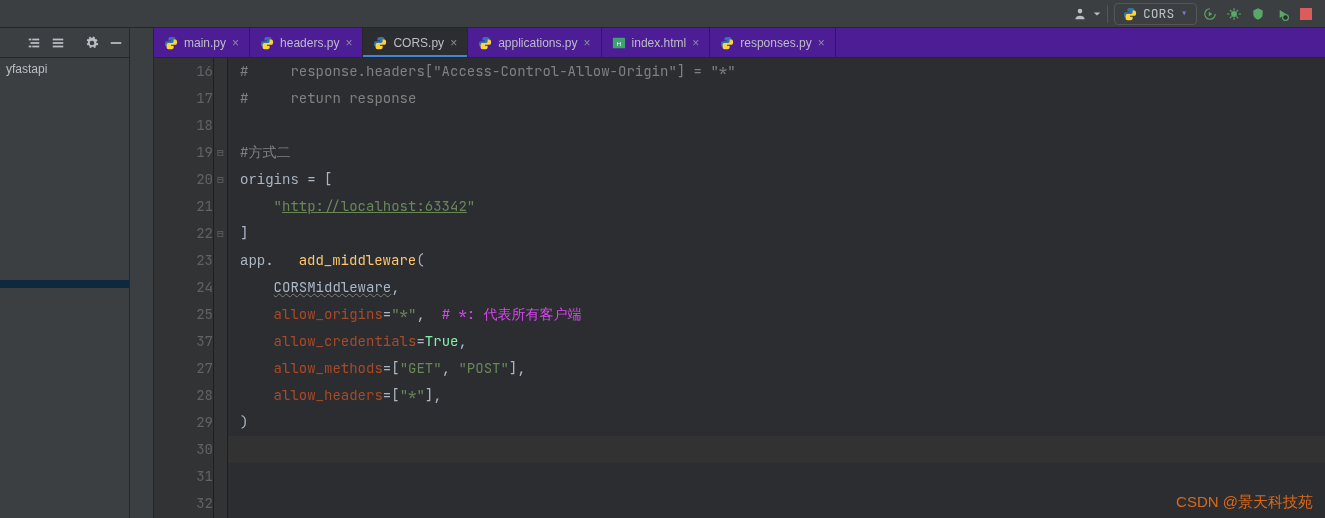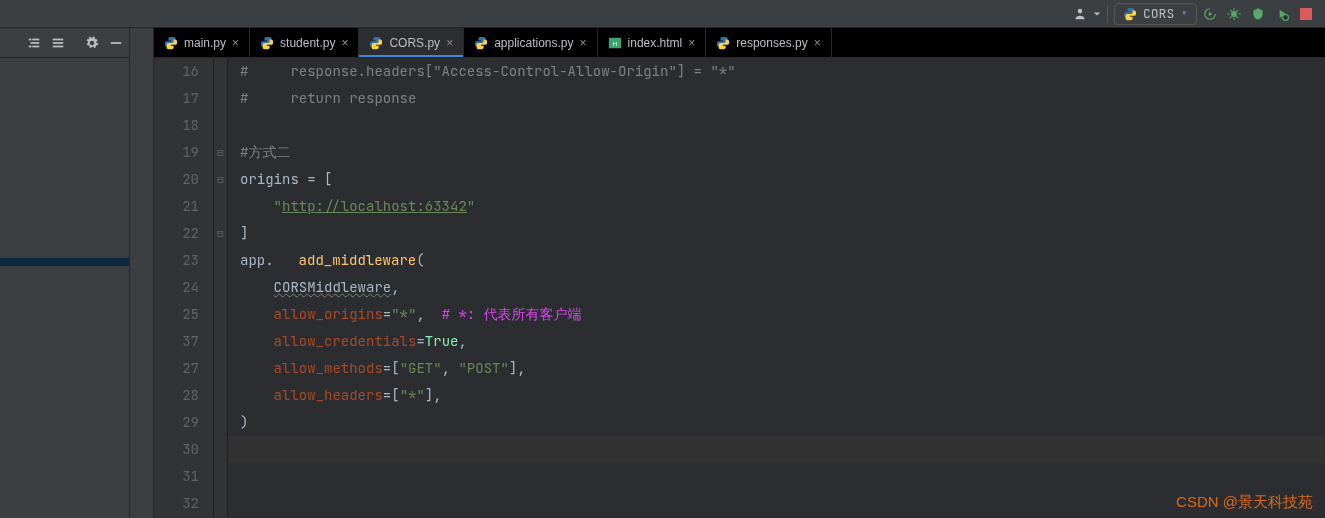--- a/index.html
+++ b/index.html
@@ -57,21 +57,21 @@
   }
   .proj-header {
     height:30px; display:flex; align-items:center; justify-content:flex-end;
     gap:10px; padding:0 6px; border-bottom:1px solid #272727;
   }
   .proj-item { padding:4px 6px; cursor:pointer; white-space:nowrap; overflow:hidden; }
   .proj-item.selected { background:#0d293e; color:#ffffff; }
   
   .editor-side { flex:1; display:flex; flex-direction:column; background:#2b2d30; }
   .tab-bar {
-    height:30px; background:#000000; display:flex; align-items:stretch;
+    height:30px; background:#4c1d95; display:flex; align-items:stretch;
     border-bottom:1px solid #272727;
   }
   .tab {
     display:flex; align-items:center; gap:6px;
     padding:0 10px; border-right:1px solid #272727;
     font-family:"Segoe UI",sans-serif; font-size:12px; color:#bcbec4;
     cursor:pointer;
     position:relative;
   }
   .tab.active { background:#2b2d30; }
@@ -80,35 +80,35 @@
   }
   .tab .close { color:#8a8f95; cursor:pointer; }
   .py-icon { width:14px; height:14px; }
 
   
   .editor {
     flex:1; display:flex; background:#2b2d30; font-family:"JetBrains Mono","Consolas",monospace;
     font-size: 14px; line-height: 27px; position:relative;
   }
   .line-gutter {
-    width:60px; text-align:right; padding-right:14px;
+    width:60px; text-align:right; 
     color:#606366; background:#313335; user-select:none;
     border-right:1px solid #1e1f22;
   }
   .fold-gutter {
     width:14px; background:#313335; color:#606366;
     border-right:1px solid #1e1f22;
     font-size:11px; text-align:center;
   }
   .code-area { flex:1; white-space:pre; overflow:hidden; }
   .line { height:27px; padding-left:12px; }
   .line.current { background:#323232; }
   .gline { height:27px; }
   .tok-comment { color:#808080; }
-  .tok-ident { color:#a9b7c6; }
+  .tok-ident { color:#a9b7c6;font-family:Liberation Mono, monospace; }
   .tok-func { color:#ffc66d;margin-left:25px; }
   .tok-kwarg { color:#aa4926; }
   .tok-class { color:#a9b7c6; text-decoration-color:#808080;}
   .tok-string { color:#6a8759; }
   .tok-link { color:#6a8759; text-decoration:underline; }
   .tok-op { color:#a9b7c6; }
   .tok-bool { color:#86efac; }
   .tok-comment-zh { color:#d946ef; }
   .underline-wavy { text-decoration: underline wavy #808080 1px; }
 
@@ -195,20 +195,23 @@
         <svg width="14" height="14" viewBox="0 0 24 24" fill="#bcbec4">
             <path d="M12 8a4 4 0 100 8 4 4 0 000-8zm9 4l2 1-1 3-2-.5a8 8 0 01-2 2l.5 2-3 1-1-2h-3l-1 2-3-1 .5-2a8 8 0 01-2-2l-2 .5-1-3 2-1v-3l-2-1 1-3 2 .5a8 8 0 012-2L6 2l3-1 1 2h3l1-2 3 1-.5 2a8 8 0 012 2l2-.5 1 3-2 1v3z"></path>
           </svg>
       </span>
       <span class="icon-btn">
         <svg width="14" height="14" viewBox="0 0 16 16" fill="#bcbec4">
             <rect x="2" y="7" width="12" height="2"></rect>
           </svg>
       </span>
     </div>
+    <div class="proj-item">
+      <span>yfastapi</span>
+    </div>
     <div style="height:200px"></div>
     <div class="proj-item selected">
       <span></span>
     </div>
   </div>
 
   <div class="gutter-tools"></div>
 
   <div class="editor-side">
     <div class="tab-bar" id="tab-bar">
@@ -218,21 +221,21 @@
             <path fill="#FFD43B" d="M8 15c3 0 3-2 3-2v-2H8v-1h5s2 0 2-3-2-3-2-3h-2v2s0 2-2 2H5s-2 0-2 2v3s0 2 3 2h2z"></path>
           </svg>
           <span>main.py</span>
           <span class="close">×</span>
         </div>
         <div class="tab">
           <svg class="py-icon" viewBox="0 0 16 16">
             <path fill="#3572A5" d="M8 1c-3 0-3 2-3 2v2h3v1H3s-2 0-2 3 2 3 2 3h2v-2s0-2 2-2h4s2 0 2-2V3s0-2-3-2H8z"></path>
             <path fill="#FFD43B" d="M8 15c3 0 3-2 3-2v-2H8v-1h5s2 0 2-3-2-3-2-3h-2v2s0 2-2 2H5s-2 0-2 2v3s0 2 3 2h2z"></path>
           </svg>
-          <span>student.py</span>
+          <span>headers.py</span>
           <span class="close">×</span>
         </div>
         <div class="tab active">
           <svg class="py-icon" viewBox="0 0 16 16">
             <path fill="#3572A5" d="M8 1c-3 0-3 2-3 2v2h3v1H3s-2 0-2 3 2 3 2 3h2v-2s0-2 2-2h4s2 0 2-2V3s0-2-3-2H8z"></path>
             <path fill="#FFD43B" d="M8 15c3 0 3-2 3-2v-2H8v-1h5s2 0 2-3-2-3-2-3h-2v2s0 2-2 2H5s-2 0-2 2v3s0 2 3 2h2z"></path>
           </svg>
           <span>CORS.py</span>
           <span class="close">×</span>
         </div>

